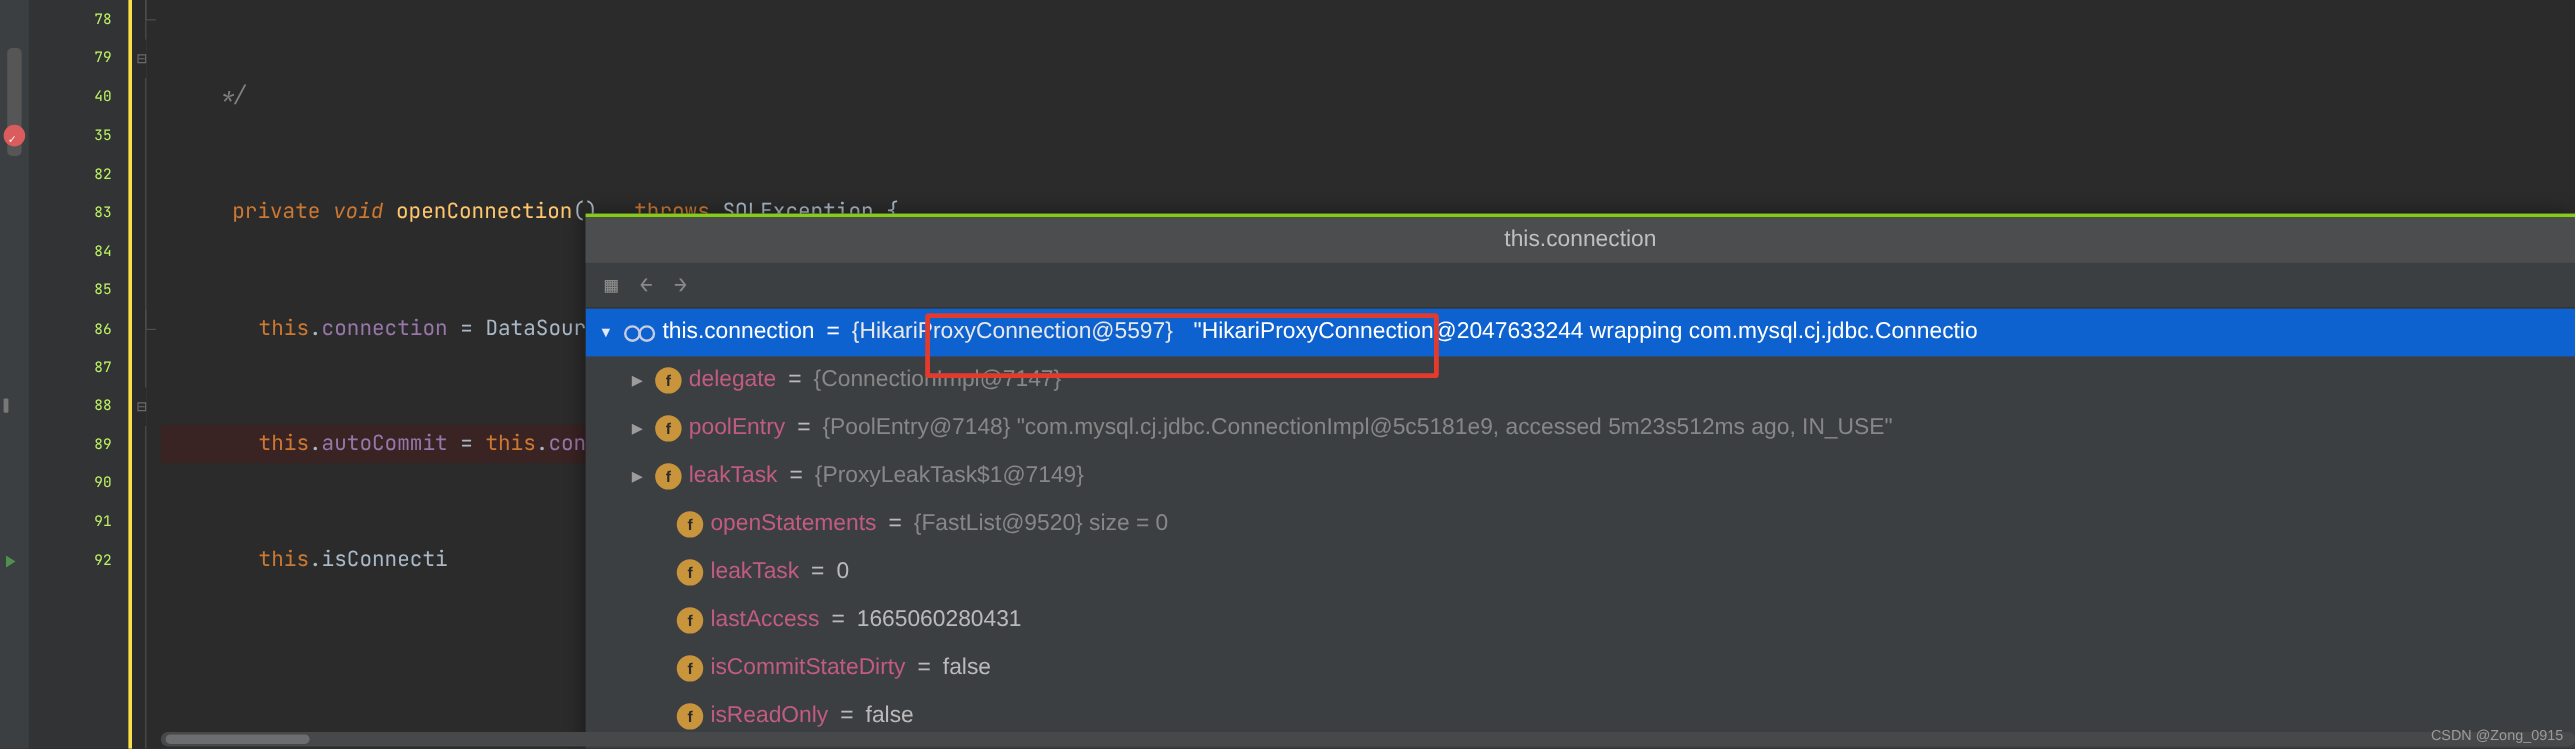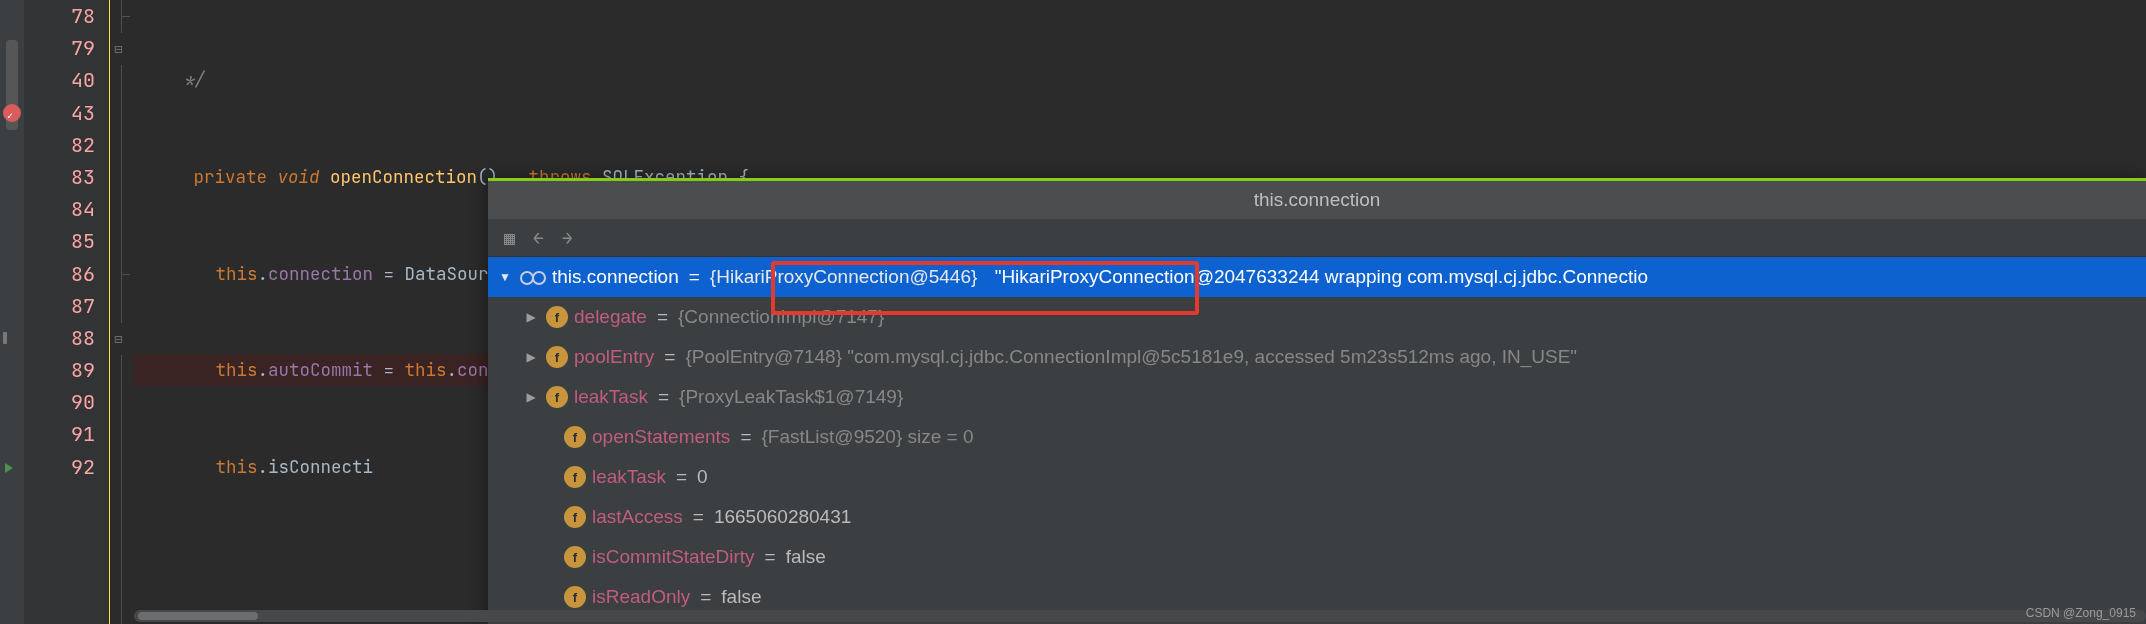--- a/index.html
+++ b/index.html
@@ -27,26 +27,26 @@
   .left-scroll .thumb {
     position: absolute;
     left: 6px; right: 6px;
     top: 40px; height: 90px;
     background: #565656;
     border-radius: 4px;
   }
   .gutter {
     width: 85px;
     background: #313335;
-    color: #fca5a5;
+    color: #bef264;
     text-align: right;
     padding-right: 14px;
     line-height: 32.2px;
-    font-size: 20px;
-    border-right: 1px solid #fde047;
+    font-size: 12px;
+    border-right: 3px solid #fde047;
   }
   .gutter .ln { height: 32.2px; position: relative; }
   .gutter .bp::after {
     content: "";
     position: absolute;
     left: -22px;
     top: 7px;
     width: 18px; height: 18px;
     background: #db5c5c;
     border-radius: 50%;
@@ -210,21 +210,21 @@
 
 <div class="editor">
   <div class="left-scroll">
     <div class="thumb"></div>
   </div>
 
   <div class="gutter">
     <div class="ln">78</div>
     <div class="ln">79</div>
     <div class="ln">40</div>
-    <div class="ln bp bp-check">43</div>
+    <div class="ln bp bp-check">35</div>
     <div class="ln">82</div>
     <div class="ln">83</div>
     <div class="ln">84</div>
     <div class="ln">85</div>
     <div class="ln">86</div>
     <div class="ln">87</div>
     <div class="ln bm">88</div>
     <div class="ln">89</div>
     <div class="ln">90</div>
     <div class="ln">91</div>
@@ -275,21 +275,21 @@
     <span class="ticn">▦</span>
     <span class="ticn">←</span>
     <span class="ticn">→</span>
   </div>
   <div class="tree">
     <div class="trow sel">
       <span class="exp">▼</span>
       <span class="glasses"></span>
       <span>this.connection</span>
       <span class="feq">=</span>
-      <span class="fval-obj">{HikariProxyConnection@5446}</span>
+      <span class="fval-obj">{HikariProxyConnection@5597}</span>
       <span>&nbsp;</span>
       <span>"HikariProxyConnection@2047633244 wrapping com.mysql.cj.jdbc.Connectio</span>
     </div>
 
     <div class="trow" style="padding-left:34px;">
       <span class="exp">▶</span>
       <span class="ficon">f</span>
       <span class="fname">delegate</span>
       <span class="feq">=</span>
       <span class="fval-obj">{ConnectionImpl@7147}</span>

